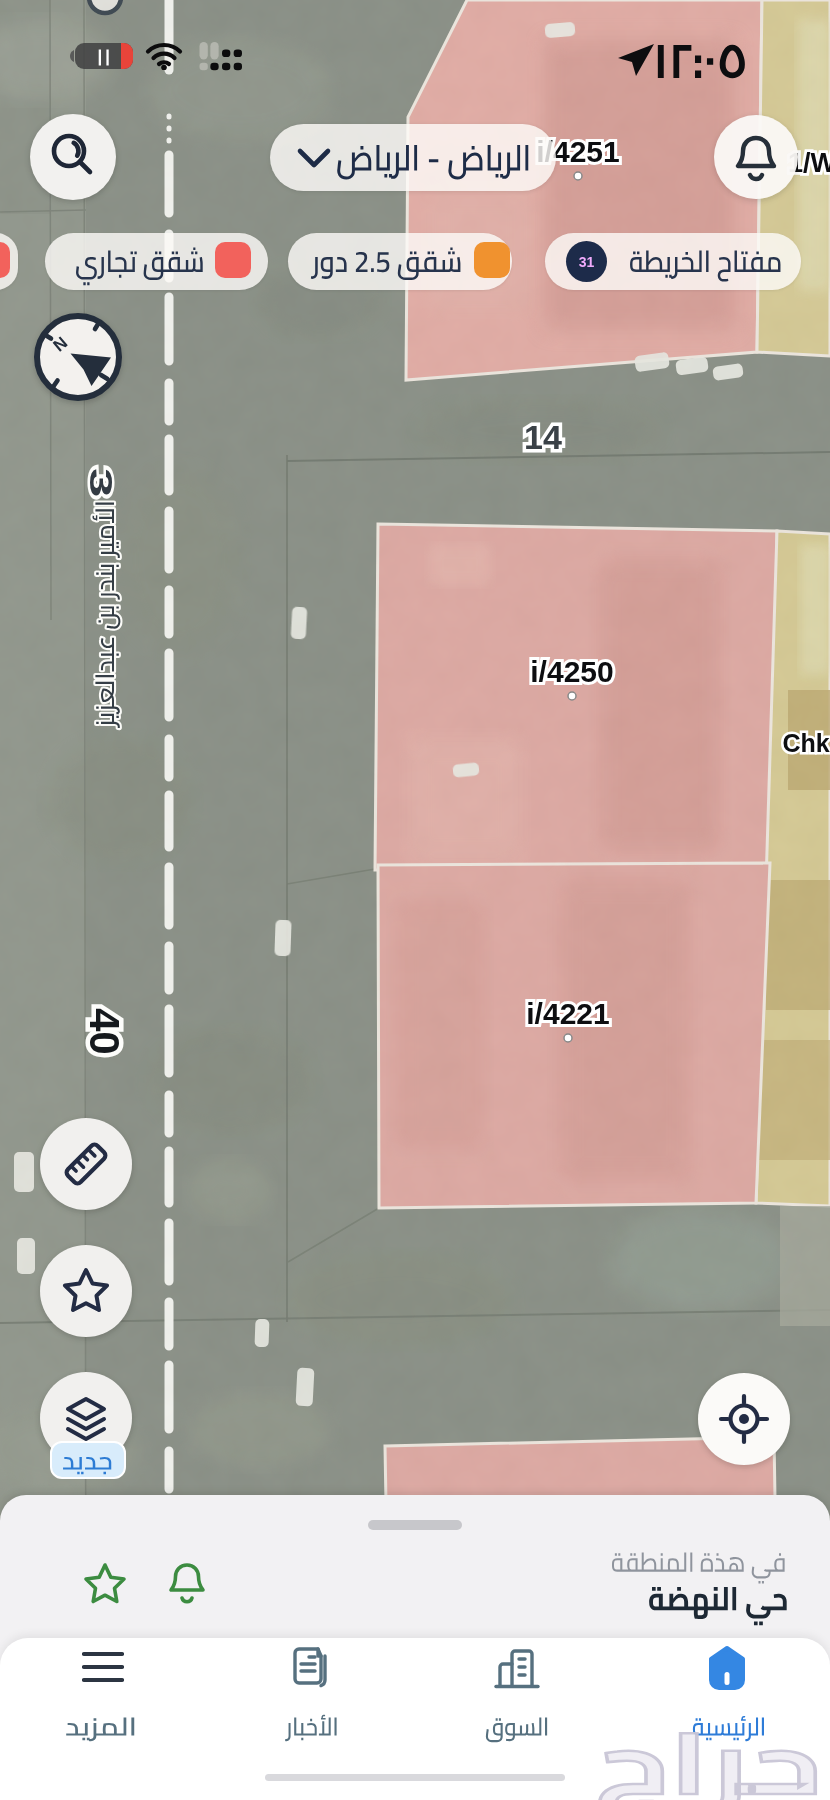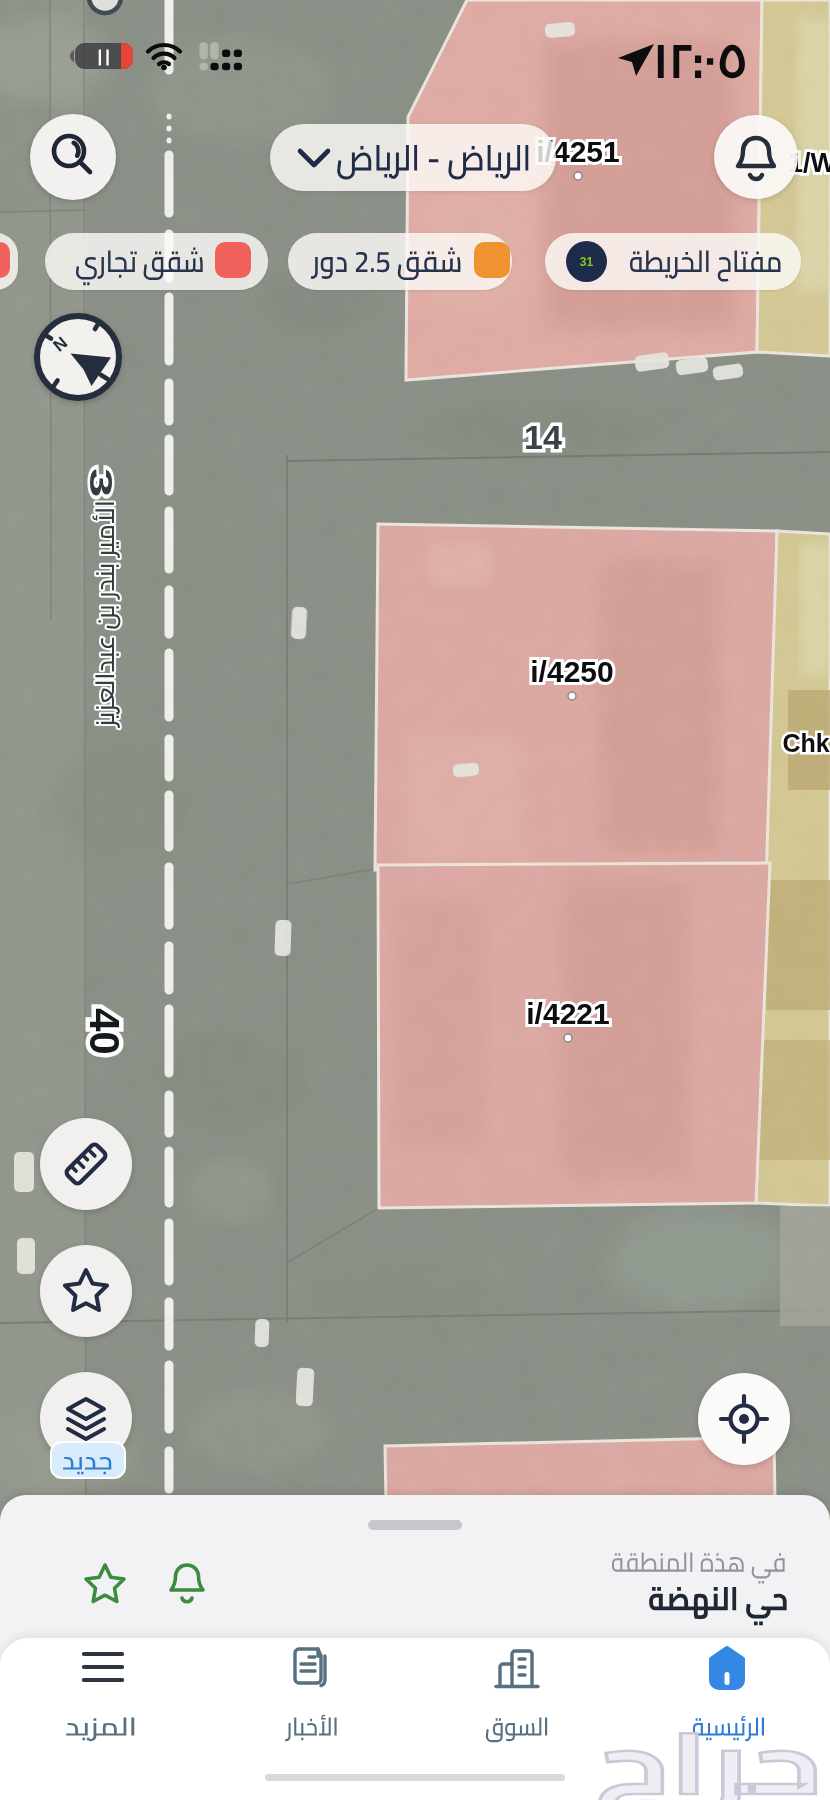--- a/index.html
+++ b/index.html
@@ -178,21 +178,21 @@
           <path d="M24 6 c-8 0 -13 6 -13 13 c0 9 -3.5 13 -5 15 h36 c-1.5 -2 -5 -6 -5 -15 c0 -7 -5 -13 -13 -13 z" stroke-linejoin="round"></path>
           <path d="M18 43 a6.5 6.5 0 0 0 12 0"></path>
         </g>
       </svg>
     </div>
 <div class="chip" style="left:545px;top:233px;width:256px"></div>
 <svg style="position:absolute;left:628.6px;top:239.0px;overflow:visible" width="153.4" height="49.5">
       <path d="M8.1 0.0Q5.5 0.0 4.0 -0.8Q2.5 -1.6 1.8 -3.3Q1.2 -4.9 1.2 -7.5Q1.2 -10.0 1.8 -11.7Q2.5 -13.4 4.0 -14.2Q5.5 -15.0 8.1 -15.0H14.5V-1.4H11.7V-13.5L12.8 -12.5H8.1Q6.5 -12.5 5.6 -12.1Q4.7 -11.8 4.3 -10.7Q4.0 -9.6 4.0 -7.5Q4.0 -5.4 4.3 -4.3Q4.7 -3.3 5.6 -2.9Q6.5 -2.5 8.1 -2.5H17.7V0.0ZM17.7 0.0V-2.5Q17.8 -2.5 18.0 -2.4Q18.1 -2.3 18.1 -2.2Q18.2 -2.0 18.2 -1.8Q18.3 -1.6 18.3 -1.3Q18.3 -1.0 18.2 -0.8Q18.2 -0.5 18.1 -0.3Q18.1 -0.2 18.0 -0.1Q17.8 0.0 17.7 0.0ZM4.7 -17.7V-20.6H7.5V-17.7ZM9.2 -17.7V-20.6H12.0V-17.7Z M37.3 0.0V-2.5H40.6V0.0ZM17.7 0.0V-2.5H37.9L35.3 -0.3V-7.1Q35.3 -9.0 34.8 -10.2Q34.3 -11.3 33.4 -11.9Q32.4 -12.5 30.9 -12.5Q29.6 -12.5 28.5 -12.1Q27.3 -11.6 26.4 -10.9Q25.4 -10.1 24.6 -9.3Q23.7 -8.4 23.1 -7.5Q22.4 -6.7 21.8 -6.0L21.0 -8.3Q22.0 -9.6 23.0 -10.8Q24.0 -12.0 25.2 -12.9Q26.3 -13.9 27.7 -14.5Q29.2 -15.0 31.0 -15.0Q33.1 -15.0 34.5 -14.3Q35.9 -13.6 36.7 -12.4Q37.5 -11.2 37.8 -9.9Q38.1 -8.5 38.1 -7.1V0.0ZM19.7 -2.5V-21.4H22.5V-2.5ZM17.7 0.0Q17.5 0.0 17.4 -0.1Q17.2 -0.2 17.2 -0.3Q17.1 -0.5 17.1 -0.8Q17.1 -1.0 17.1 -1.3Q17.1 -1.6 17.1 -1.9Q17.2 -2.2 17.3 -2.3Q17.4 -2.5 17.7 -2.5ZM40.6 0.0V-2.5Q40.8 -2.5 40.9 -2.4Q41.0 -2.3 41.1 -2.2Q41.1 -2.0 41.2 -1.8Q41.2 -1.6 41.2 -1.3Q41.2 -1.0 41.2 -0.8Q41.1 -0.5 41.1 -0.3Q41.0 -0.2 40.9 -0.1Q40.8 0.0 40.6 0.0Z M40.6 0.0V-2.5H45.7L44.2 -1.3V-15.0H47.0V0.0ZM40.6 0.0Q40.4 0.0 40.3 -0.1Q40.2 -0.2 40.1 -0.3Q40.0 -0.5 40.0 -0.8Q40.0 -1.0 40.0 -1.3Q40.0 -1.6 40.0 -1.9Q40.1 -2.2 40.2 -2.3Q40.3 -2.5 40.6 -2.5ZM41.8 5.7V2.8H44.5V5.7ZM46.2 5.7V2.8H49.0V5.7Z M55.1 0.0V-2.5H58.9V0.0ZM49.9 6.9Q49.5 6.9 49.1 6.8Q48.7 6.8 48.2 6.8L48.4 4.3Q48.9 4.3 49.3 4.3Q49.6 4.3 49.9 4.3Q51.2 4.3 52.1 3.3Q52.9 2.3 52.9 0.5V-15.0H55.7V0.5Q55.7 2.4 55.0 3.8Q54.2 5.2 52.9 6.1Q51.6 6.9 49.9 6.9ZM58.9 0.0V-2.5Q59.1 -2.5 59.2 -2.4Q59.3 -2.3 59.4 -2.2Q59.5 -2.0 59.5 -1.8Q59.5 -1.6 59.5 -1.3Q59.5 -1.0 59.5 -0.8Q59.5 -0.5 59.4 -0.3Q59.3 -0.2 59.2 -0.1Q59.1 0.0 58.9 0.0Z M73.9 0.0V-2.5H77.2V0.0ZM58.9 0.0Q58.7 0.0 58.6 -0.1Q58.5 -0.2 58.4 -0.3Q58.4 -0.5 58.3 -0.8Q58.3 -1.0 58.3 -1.3Q58.3 -1.6 58.4 -1.9Q58.4 -2.2 58.5 -2.3Q58.7 -2.5 58.9 -2.5ZM58.9 0.0V-2.5H72.1L71.2 -1.7V-8.7Q71.2 -10.6 70.0 -11.5Q68.8 -12.5 66.3 -12.5Q65.5 -12.5 64.2 -12.4Q62.8 -12.2 61.2 -12.0L60.9 -14.3Q62.1 -14.6 63.6 -14.8Q65.0 -15.0 66.4 -15.0Q68.7 -15.0 70.4 -14.3Q72.1 -13.5 73.0 -12.1Q73.9 -10.7 73.9 -8.7V0.0ZM77.2 0.0V-2.5Q77.4 -2.5 77.5 -2.4Q77.6 -2.3 77.7 -2.2Q77.7 -2.0 77.8 -1.8Q77.8 -1.6 77.8 -1.3Q77.8 -1.0 77.8 -0.8Q77.7 -0.5 77.7 -0.3Q77.6 -0.2 77.5 -0.1Q77.4 0.0 77.2 0.0ZM64.9 -17.2V-20.1H67.8V-17.2Z M80.8 0.0V-21.4H83.5V0.0ZM77.2 0.0V-2.5H80.8V0.0ZM77.2 0.0Q77.0 0.0 76.9 -0.1Q76.8 -0.2 76.7 -0.3Q76.6 -0.5 76.6 -0.8Q76.6 -1.0 76.6 -1.3Q76.6 -1.6 76.6 -1.9Q76.7 -2.2 76.8 -2.3Q77.0 -2.5 77.2 -2.5Z M88.6 0.0V-21.4H91.4V0.0Z M113.8 6.7 114.2 9.0Q112.8 9.2 111.6 9.4Q110.5 9.6 109.4 9.6Q107.1 9.6 105.5 8.9Q103.8 8.2 102.9 6.8Q102.0 5.4 102.0 3.5Q102.0 1.6 102.9 0.3Q103.8 -1.1 105.5 -1.8Q107.1 -2.5 109.4 -2.5H113.9V0.0H109.4Q107.0 0.0 105.9 0.9Q104.8 1.8 104.8 3.6Q104.8 5.3 105.9 6.2Q107.0 7.1 109.4 7.1Q110.1 7.1 111.2 7.0Q112.3 6.9 113.8 6.7ZM103.8 -12.0 103.5 -14.2Q104.8 -14.6 106.2 -14.8Q107.7 -15.0 109.0 -15.0Q111.4 -15.0 113.1 -14.3Q114.8 -13.5 115.7 -12.1Q116.7 -10.7 116.7 -8.7V0.0H113.9V-8.7Q113.9 -10.6 112.7 -11.5Q111.5 -12.5 109.0 -12.5Q108.2 -12.5 106.8 -12.4Q105.4 -12.2 103.8 -12.0Z M124.1 0.0V-2.5H127.7V0.0ZM121.3 0.0V-21.4H124.1V0.0ZM127.7 0.0V-2.5Q127.8 -2.5 127.9 -2.4Q128.1 -2.3 128.1 -2.2Q128.2 -2.0 128.2 -1.8Q128.3 -1.6 128.3 -1.3Q128.3 -1.0 128.2 -0.8Q128.2 -0.5 128.1 -0.3Q128.1 -0.2 127.9 -0.1Q127.8 0.0 127.7 0.0Z M134.1 0.0V-2.5H137.5V0.0ZM137.5 0.0V-2.5Q137.7 -2.5 137.8 -2.4Q137.9 -2.3 138.0 -2.2Q138.1 -2.0 138.1 -1.8Q138.1 -1.6 138.1 -1.3Q138.1 -1.0 138.1 -0.8Q138.1 -0.5 138.0 -0.3Q137.9 -0.2 137.8 -0.1Q137.7 0.0 137.5 0.0ZM127.7 0.0Q127.5 0.0 127.4 -0.1Q127.3 -0.2 127.2 -0.3Q127.1 -0.5 127.1 -0.8Q127.1 -1.0 127.1 -1.3Q127.1 -1.6 127.1 -1.9Q127.2 -2.2 127.3 -2.3Q127.4 -2.5 127.7 -2.5ZM127.7 0.0V-2.5H132.8L131.3 -1.3V-15.0H134.1V0.0ZM129.1 -17.7V-20.6H131.9V-17.7ZM133.6 -17.7V-20.6H136.3V-17.7Z M153.7 0.0V-2.5H156.9V0.0ZM137.5 0.0Q137.3 0.0 137.2 -0.1Q137.1 -0.2 137.0 -0.3Q137.0 -0.5 136.9 -0.8Q136.9 -1.0 136.9 -1.3Q136.9 -1.6 137.0 -1.9Q137.0 -2.2 137.1 -2.3Q137.3 -2.5 137.5 -2.5ZM137.5 0.0V-2.5H152.3L150.9 -1.2V-13.5L152.1 -12.5H147.3Q145.7 -12.5 144.8 -12.1Q143.9 -11.7 143.6 -10.7Q143.2 -9.6 143.2 -7.5Q143.2 -5.4 143.6 -4.3Q143.9 -3.3 144.8 -2.9Q145.7 -2.5 147.3 -2.5V-0.5Q144.7 -0.5 143.2 -1.2Q141.7 -1.9 141.1 -3.4Q140.4 -4.9 140.4 -7.5Q140.4 -10.0 141.1 -11.7Q141.7 -13.4 143.2 -14.2Q144.7 -15.0 147.3 -15.0H153.7V0.0ZM156.9 0.0V-2.5Q157.1 -2.5 157.2 -2.4Q157.3 -2.3 157.4 -2.2Q157.4 -2.0 157.5 -1.8Q157.5 -1.6 157.5 -1.3Q157.5 -1.0 157.5 -0.8Q157.4 -0.5 157.4 -0.3Q157.3 -0.2 157.2 -0.1Q157.1 0.0 156.9 0.0ZM146.4 -17.7V-20.6H149.2V-17.7Z M156.9 0.0V-2.5H173.1L171.3 -1.2V-7.4Q171.3 -9.4 170.9 -10.5Q170.4 -11.6 169.3 -12.1Q168.3 -12.5 166.4 -12.5Q165.1 -12.5 163.9 -12.4Q162.7 -12.2 162.0 -11.9L163.7 -13.6Q163.5 -12.9 163.3 -11.8Q163.2 -10.7 163.0 -9.5Q162.9 -8.2 162.9 -7.0Q162.9 -5.8 163.0 -4.6Q163.2 -3.4 163.3 -2.5Q163.5 -1.6 163.6 -1.2L160.9 -0.5Q160.8 -0.9 160.6 -1.8Q160.4 -2.8 160.3 -4.1Q160.2 -5.5 160.2 -7.0Q160.2 -8.5 160.3 -9.9Q160.4 -11.2 160.6 -12.4Q160.8 -13.5 161.0 -14.2Q161.7 -14.5 163.2 -14.8Q164.6 -15.0 166.4 -15.0Q169.0 -15.0 170.7 -14.3Q172.4 -13.5 173.3 -11.9Q174.1 -10.2 174.1 -7.4V0.0ZM156.9 0.0Q156.7 0.0 156.6 -0.1Q156.5 -0.2 156.4 -0.3Q156.4 -0.5 156.3 -0.8Q156.3 -1.0 156.3 -1.3Q156.3 -1.6 156.3 -1.9Q156.4 -2.2 156.5 -2.3Q156.7 -2.5 156.9 -2.5Z" transform="translate(0 33.0) scale(0.8700 1)" fill="#27344d"></path>
     </svg>
 <div class="circle" style="left:566px;top:241px;width:41px;height:41px;background:#1d2b4a">
-      <span style="color:#84cc16;font-size:12px;font-weight:bold;font-family:'Liberation Sans',sans-serif">31</span>
+      <span style="color:#f0abfc;font-size:14px;font-weight:bold;font-family:'Liberation Sans',sans-serif">31</span>
     </div>
 <div class="chip" style="left:288px;top:233px;width:224px"></div>
 <svg style="position:absolute;left:311.6px;top:239.0px;overflow:visible" width="150.4" height="49.5">
       <path d="M0.5 6.9Q0.1 6.9 -0.3 6.8Q-0.8 6.8 -1.2 6.8L-1.0 4.3Q-0.5 4.3 -0.1 4.3Q0.2 4.3 0.5 4.3Q1.8 4.3 2.7 3.3Q3.5 2.3 3.5 0.5V-15.0H6.3V0.5Q6.3 2.4 5.5 3.8Q4.8 5.2 3.5 6.1Q2.2 6.9 0.5 6.9Z M15.4 6.9Q14.4 6.9 13.2 6.7Q12.0 6.5 10.6 6.2L11.0 4.0Q12.6 4.2 13.6 4.3Q14.7 4.3 15.4 4.3Q17.9 4.3 18.9 3.4Q20.0 2.5 20.0 0.8V-13.3L21.2 -12.5H16.5Q14.9 -12.5 14.0 -12.1Q13.1 -11.8 12.7 -10.7Q12.4 -9.6 12.4 -7.5Q12.4 -5.4 12.7 -4.3Q13.1 -3.3 14.0 -2.9Q14.8 -2.5 16.5 -2.5H20.0V0.0H16.5Q13.9 0.0 12.4 -0.8Q10.9 -1.6 10.2 -3.3Q9.6 -4.9 9.6 -7.5Q9.6 -10.0 10.2 -11.7Q10.9 -13.4 12.4 -14.2Q13.9 -15.0 16.5 -15.0H22.8V0.8Q22.8 2.7 21.9 4.1Q21.0 5.5 19.4 6.2Q17.7 6.9 15.4 6.9Z M26.2 0.0V-2.5H37.3L35.2 -0.6V-6.8Q35.2 -8.9 34.7 -10.2Q34.2 -11.5 33.1 -12.0Q32.0 -12.5 30.1 -12.5H27.7V-15.0H30.1Q32.6 -15.0 34.4 -14.2Q36.1 -13.4 37.1 -11.6Q38.0 -9.8 38.0 -6.8V0.0Z M48.2 0.0V-2.4L53.6 -8.0Q54.8 -9.3 55.8 -10.3Q56.7 -11.3 57.1 -12.3Q57.6 -13.3 57.6 -14.4Q57.6 -16.2 56.6 -16.9Q55.6 -17.6 53.6 -17.6Q52.8 -17.6 51.9 -17.5Q50.9 -17.4 50.0 -17.2Q49.2 -17.1 48.5 -16.9L48.4 -19.3Q49.0 -19.5 49.9 -19.6Q50.9 -19.8 52.0 -20.0Q53.1 -20.1 54.2 -20.1Q57.4 -20.1 59.0 -18.8Q60.6 -17.6 60.6 -14.7Q60.6 -13.2 60.1 -12.1Q59.7 -10.9 58.8 -9.8Q57.8 -8.6 56.4 -7.3L51.5 -2.5H61.0V0.0Z M64.9 0.0V-3.8H67.9V0.0Z M78.2 0.3Q77.1 0.3 75.8 0.1Q74.6 -0.0 73.4 -0.2Q72.3 -0.4 71.5 -0.6L71.8 -2.9Q72.5 -2.7 73.6 -2.6Q74.7 -2.4 75.8 -2.3Q77.0 -2.2 77.9 -2.2Q79.8 -2.2 80.9 -3.3Q82.0 -4.3 82.0 -6.4Q82.0 -7.7 81.6 -8.5Q81.1 -9.3 80.2 -9.6Q79.3 -10.0 78.2 -10.0Q77.3 -10.0 76.5 -9.8Q75.7 -9.6 74.9 -9.4Q74.2 -9.1 73.8 -8.9L71.8 -9.2L72.4 -19.8H84.2V-17.2H74.7L74.2 -11.4Q74.7 -11.6 75.4 -11.9Q76.1 -12.2 76.9 -12.3Q77.8 -12.5 78.6 -12.5Q80.5 -12.5 82.0 -11.9Q83.4 -11.4 84.2 -10.1Q85.0 -8.8 85.0 -6.6Q85.0 -4.3 84.2 -2.8Q83.3 -1.3 81.8 -0.5Q80.3 0.3 78.2 0.3Z M117.2 0.0V-2.5H120.4V0.0ZM102.4 8.0Q100.1 8.0 98.3 7.1Q96.5 6.3 95.4 4.8Q94.3 3.3 94.3 1.4Q94.3 0.8 94.4 -0.3Q94.5 -1.4 94.7 -2.7Q94.9 -4.0 95.1 -5.3Q95.3 -6.6 95.5 -7.7L98.2 -7.3Q97.9 -5.3 97.7 -3.6Q97.4 -1.9 97.2 -0.7Q97.1 0.6 97.1 1.2Q97.1 2.6 97.8 3.5Q98.4 4.5 99.6 5.0Q100.8 5.5 102.4 5.5H109.4Q111.0 5.5 112.1 5.0Q113.2 4.5 113.8 3.6Q114.4 2.8 114.4 1.6V-13.5L115.5 -12.5H110.8Q109.2 -12.5 108.3 -12.1Q107.4 -11.7 107.0 -10.7Q106.7 -9.6 106.7 -7.5Q106.7 -5.4 107.0 -4.3Q107.4 -3.3 108.3 -2.9Q109.2 -2.5 110.8 -2.5H114.4V0.0H110.8Q108.2 0.0 106.7 -0.8Q105.2 -1.6 104.5 -3.3Q103.9 -4.9 103.9 -7.5Q103.9 -10.0 104.5 -11.7Q105.2 -13.4 106.7 -14.2Q108.2 -15.0 110.8 -15.0H117.2V1.6Q117.2 3.6 116.1 5.1Q115.0 6.5 113.2 7.2Q111.5 8.0 109.4 8.0ZM120.4 0.0V-2.5Q120.5 -2.5 120.7 -2.4Q120.8 -2.3 120.8 -2.2Q120.9 -2.0 120.9 -1.8Q121.0 -1.6 121.0 -1.3Q121.0 -1.0 120.9 -0.8Q120.9 -0.5 120.8 -0.3Q120.8 -0.2 120.7 -0.1Q120.5 0.0 120.4 0.0ZM107.6 -17.7V-20.6H110.4V-17.7ZM112.1 -17.7V-20.6H114.8V-17.7Z M136.6 0.0V-2.5H139.8V0.0ZM120.4 0.0Q120.2 0.0 120.1 -0.1Q120.0 -0.2 119.9 -0.3Q119.8 -0.5 119.8 -0.8Q119.8 -1.0 119.8 -1.3Q119.8 -1.6 119.8 -1.9Q119.9 -2.2 120.0 -2.3Q120.2 -2.5 120.4 -2.5ZM120.4 0.0V-2.5H135.2L133.8 -1.2V-13.5L134.9 -12.5H130.2Q128.6 -12.5 127.7 -12.1Q126.8 -11.7 126.4 -10.7Q126.1 -9.6 126.1 -7.5Q126.1 -5.4 126.4 -4.3Q126.8 -3.3 127.7 -2.9Q128.6 -2.5 130.2 -2.5V-0.5Q127.6 -0.5 126.1 -1.2Q124.6 -1.9 123.9 -3.4Q123.3 -4.9 123.3 -7.5Q123.3 -10.0 123.9 -11.7Q124.6 -13.4 126.1 -14.2Q127.6 -15.0 130.2 -15.0H136.6V0.0ZM139.8 0.0V-2.5Q139.9 -2.5 140.1 -2.4Q140.2 -2.3 140.2 -2.2Q140.3 -2.0 140.3 -1.8Q140.4 -1.6 140.4 -1.3Q140.4 -1.0 140.3 -0.8Q140.3 -0.5 140.2 -0.3Q140.2 -0.2 140.1 -0.1Q139.9 0.0 139.8 0.0ZM127.0 -17.7V-20.6H129.8V-17.7ZM131.5 -17.7V-20.6H134.2V-17.7Z M156.1 0.0Q155.0 0.0 153.9 -0.4Q152.9 -0.8 152.0 -1.7L153.8 -3.5Q154.4 -3.0 154.9 -2.7Q155.5 -2.5 156.1 -2.5H161.5L160.3 -1.3V-8.3Q160.3 -8.8 160.2 -9.8Q160.1 -10.8 159.9 -12.0Q159.7 -13.3 159.4 -14.6L162.1 -15.0Q162.3 -13.9 162.5 -12.7Q162.8 -11.4 162.9 -10.2Q163.1 -9.0 163.1 -8.3V0.0ZM139.8 0.0V-2.5H144.2L143.5 -1.8V-12.0H146.2V0.0ZM146.2 0.0V-2.5H149.4Q150.4 -2.5 150.9 -2.8Q151.4 -3.1 151.6 -4.0Q151.8 -4.9 151.8 -6.6V-13.5H154.7V-6.6Q154.7 -4.2 154.1 -2.7Q153.5 -1.3 152.4 -0.6Q151.3 0.0 149.4 0.0ZM139.8 0.0Q139.6 0.0 139.5 -0.1Q139.4 -0.2 139.3 -0.3Q139.2 -0.5 139.2 -0.8Q139.2 -1.0 139.2 -1.3Q139.2 -1.6 139.2 -1.9Q139.3 -2.2 139.4 -2.3Q139.5 -2.5 139.8 -2.5ZM152.0 -21.9V-24.5H154.5V-21.9ZM149.6 -17.7V-20.6H152.4V-17.7ZM154.1 -17.7V-20.6H156.8V-17.7Z" transform="translate(0 33.0) scale(0.9100 1)" fill="#27344d"></path>
     </svg>
 <div style="position:absolute;left:474px;top:242px;width:36px;height:36px;border-radius:10px;background:#f0922f"></div>
 <div class="chip" style="left:45px;top:233px;width:223px"></div>
 <svg style="position:absolute;left:75.4px;top:239.0px;overflow:visible" width="129.6" height="49.5">
       <path d="M9.7 7.4Q7.9 7.4 6.3 6.9Q4.8 6.4 3.6 5.5Q2.5 4.6 1.8 3.3Q1.2 2.1 1.2 0.6Q1.2 0.0 1.3 -1.0Q1.4 -1.9 1.6 -3.2Q1.7 -4.4 1.9 -5.7L4.7 -5.3Q4.4 -3.3 4.2 -1.7Q4.0 -0.1 4.0 0.5Q4.0 1.8 4.7 2.8Q5.4 3.8 6.7 4.4Q8.0 5.0 9.7 5.0H18.2Q20.4 5.0 21.5 3.8Q22.6 2.6 22.6 0.2Q22.6 -1.0 22.3 -1.6Q21.9 -2.3 21.0 -2.7Q20.1 -3.2 18.4 -3.7Q16.8 -4.2 15.5 -4.6Q14.2 -5.1 13.4 -5.7Q12.5 -6.2 12.0 -7.1Q11.6 -8.0 11.6 -9.4Q11.6 -11.3 12.4 -12.6Q13.2 -13.8 14.7 -14.4Q16.1 -15.0 18.2 -15.0Q19.3 -15.0 20.6 -14.9Q22.0 -14.7 24.3 -14.3L24.0 -12.0Q21.9 -12.2 20.5 -12.4Q19.1 -12.5 18.1 -12.5Q16.8 -12.5 16.0 -12.2Q15.1 -11.9 14.8 -11.2Q14.4 -10.6 14.4 -9.6Q14.4 -8.7 14.7 -8.2Q15.0 -7.7 15.6 -7.3Q16.2 -7.0 17.1 -6.7Q18.0 -6.5 19.2 -6.1Q20.6 -5.7 21.8 -5.2Q22.9 -4.7 23.7 -4.0Q24.5 -3.3 25.0 -2.2Q25.4 -1.2 25.4 0.3Q25.4 2.4 24.6 4.0Q23.7 5.6 22.1 6.5Q20.5 7.4 18.2 7.4ZM9.7 13.2V10.3H12.4V13.2ZM14.2 13.2V10.3H16.9V13.2Z M27.8 6.9Q27.4 6.9 27.0 6.8Q26.6 6.8 26.1 6.8L26.4 4.3Q26.8 4.3 27.2 4.3Q27.6 4.3 27.8 4.3Q29.2 4.3 30.0 3.3Q30.8 2.3 30.8 0.5V-15.0H33.6V0.5Q33.6 2.4 32.9 3.8Q32.1 5.2 30.8 6.1Q29.5 6.9 27.8 6.9Z M41.3 0.0V-2.5H44.9V0.0ZM38.5 0.0V-21.4H41.3V0.0ZM44.9 0.0V-2.5Q45.1 -2.5 45.2 -2.4Q45.3 -2.3 45.4 -2.2Q45.4 -2.0 45.5 -1.8Q45.5 -1.6 45.5 -1.3Q45.5 -1.0 45.5 -0.8Q45.4 -0.5 45.4 -0.3Q45.3 -0.2 45.2 -0.1Q45.1 0.0 44.9 0.0Z M59.9 0.0V-2.5H63.2V0.0ZM44.9 0.0Q44.7 0.0 44.6 -0.1Q44.5 -0.2 44.4 -0.3Q44.4 -0.5 44.3 -0.8Q44.3 -1.0 44.3 -1.3Q44.3 -1.6 44.4 -1.9Q44.4 -2.2 44.5 -2.3Q44.7 -2.5 44.9 -2.5ZM44.9 0.0V-2.5H58.0L57.1 -1.7V-8.7Q57.1 -10.6 56.0 -11.5Q54.8 -12.5 52.3 -12.5Q51.5 -12.5 50.1 -12.4Q48.8 -12.2 47.2 -12.0L46.9 -14.3Q48.1 -14.6 49.6 -14.8Q51.0 -15.0 52.3 -15.0Q54.7 -15.0 56.4 -14.3Q58.1 -13.5 59.0 -12.1Q59.9 -10.7 59.9 -8.7V0.0ZM63.2 0.0V-2.5Q63.4 -2.5 63.5 -2.4Q63.6 -2.3 63.6 -2.2Q63.7 -2.0 63.8 -1.8Q63.8 -1.6 63.8 -1.3Q63.8 -1.0 63.8 -0.8Q63.7 -0.5 63.6 -0.3Q63.6 -0.2 63.5 -0.1Q63.4 0.0 63.2 0.0ZM51.1 5.7V2.8H53.9V5.7Z M63.2 0.0V-2.5H68.3L66.8 -1.3V-15.0H69.6V0.0ZM63.2 0.0Q63.0 0.0 62.9 -0.1Q62.8 -0.2 62.7 -0.3Q62.6 -0.5 62.6 -0.8Q62.6 -1.0 62.6 -1.3Q62.6 -1.6 62.6 -1.9Q62.7 -2.2 62.8 -2.3Q62.9 -2.5 63.2 -2.5ZM64.6 -17.7V-20.6H67.4V-17.7ZM69.1 -17.7V-20.6H71.8V-17.7Z M102.6 0.0V-2.5H105.9V0.0ZM87.9 8.0Q85.6 8.0 83.8 7.1Q81.9 6.3 80.8 4.8Q79.8 3.3 79.8 1.4Q79.8 0.8 79.9 -0.3Q80.0 -1.4 80.2 -2.7Q80.3 -4.0 80.5 -5.3Q80.8 -6.6 80.9 -7.7L83.7 -7.3Q83.4 -5.3 83.1 -3.6Q82.9 -1.9 82.7 -0.7Q82.6 0.6 82.6 1.2Q82.6 2.6 83.2 3.5Q83.9 4.5 85.1 5.0Q86.3 5.5 87.9 5.5H94.9Q96.4 5.5 97.6 5.0Q98.7 4.5 99.3 3.6Q99.8 2.8 99.8 1.6V-13.5L101.0 -12.5H96.3Q94.6 -12.5 93.8 -12.1Q92.8 -11.7 92.5 -10.7Q92.2 -9.6 92.2 -7.5Q92.2 -5.4 92.5 -4.3Q92.8 -3.3 93.8 -2.9Q94.6 -2.5 96.3 -2.5H99.8V0.0H96.3Q93.7 0.0 92.2 -0.8Q90.7 -1.6 90.0 -3.3Q89.4 -4.9 89.4 -7.5Q89.4 -10.0 90.0 -11.7Q90.7 -13.4 92.2 -14.2Q93.7 -15.0 96.3 -15.0H102.6V1.6Q102.6 3.6 101.6 5.1Q100.5 6.5 98.7 7.2Q97.0 8.0 94.9 8.0ZM105.9 0.0V-2.5Q106.0 -2.5 106.1 -2.4Q106.3 -2.3 106.3 -2.2Q106.4 -2.0 106.4 -1.8Q106.5 -1.6 106.5 -1.3Q106.5 -1.0 106.4 -0.8Q106.4 -0.5 106.3 -0.3Q106.3 -0.2 106.1 -0.1Q106.0 0.0 105.9 0.0ZM93.1 -17.7V-20.6H95.8V-17.7ZM97.6 -17.7V-20.6H100.3V-17.7Z M122.0 0.0V-2.5H125.2V0.0ZM105.9 0.0Q105.7 0.0 105.6 -0.1Q105.4 -0.2 105.4 -0.3Q105.3 -0.5 105.3 -0.8Q105.3 -1.0 105.3 -1.3Q105.3 -1.6 105.3 -1.9Q105.4 -2.2 105.5 -2.3Q105.6 -2.5 105.9 -2.5ZM105.9 0.0V-2.5H120.7L119.2 -1.2V-13.5L120.4 -12.5H115.7Q114.1 -12.5 113.2 -12.1Q112.3 -11.7 111.9 -10.7Q111.6 -9.6 111.6 -7.5Q111.6 -5.4 111.9 -4.3Q112.3 -3.3 113.2 -2.9Q114.1 -2.5 115.7 -2.5V-0.5Q113.1 -0.5 111.6 -1.2Q110.1 -1.9 109.4 -3.4Q108.8 -4.9 108.8 -7.5Q108.8 -10.0 109.4 -11.7Q110.1 -13.4 111.6 -14.2Q113.1 -15.0 115.7 -15.0H122.0V0.0ZM125.2 0.0V-2.5Q125.4 -2.5 125.5 -2.4Q125.7 -2.3 125.7 -2.2Q125.8 -2.0 125.8 -1.8Q125.8 -1.6 125.8 -1.3Q125.8 -1.0 125.8 -0.8Q125.8 -0.5 125.7 -0.3Q125.7 -0.2 125.5 -0.1Q125.4 0.0 125.2 0.0ZM112.5 -17.7V-20.6H115.3V-17.7ZM117.0 -17.7V-20.6H119.7V-17.7Z M141.5 0.0Q140.5 0.0 139.4 -0.4Q138.4 -0.8 137.5 -1.7L139.2 -3.5Q139.9 -3.0 140.4 -2.7Q141.0 -2.5 141.5 -2.5H147.0L145.7 -1.3V-8.3Q145.7 -8.8 145.6 -9.8Q145.5 -10.8 145.3 -12.0Q145.1 -13.3 144.9 -14.6L147.6 -15.0Q147.8 -13.9 148.0 -12.7Q148.2 -11.4 148.4 -10.2Q148.5 -9.0 148.5 -8.3V0.0ZM125.2 0.0V-2.5H129.6L128.9 -1.8V-12.0H131.7V0.0ZM131.7 0.0V-2.5H134.8Q135.9 -2.5 136.4 -2.8Q136.9 -3.1 137.1 -4.0Q137.3 -4.9 137.3 -6.6V-13.5H140.1V-6.6Q140.1 -4.2 139.6 -2.7Q139.0 -1.3 137.9 -0.6Q136.7 0.0 134.8 0.0ZM125.2 0.0Q125.1 0.0 124.9 -0.1Q124.8 -0.2 124.8 -0.3Q124.7 -0.5 124.7 -0.8Q124.6 -1.0 124.6 -1.3Q124.6 -1.6 124.7 -1.9Q124.7 -2.2 124.9 -2.3Q125.0 -2.5 125.2 -2.5ZM137.5 -21.9V-24.5H140.0V-21.9ZM135.1 -17.7V-20.6H137.8V-17.7ZM139.6 -17.7V-20.6H142.3V-17.7Z" transform="translate(0 33.0) scale(0.8600 1)" fill="#27344d"></path>
     </svg>

